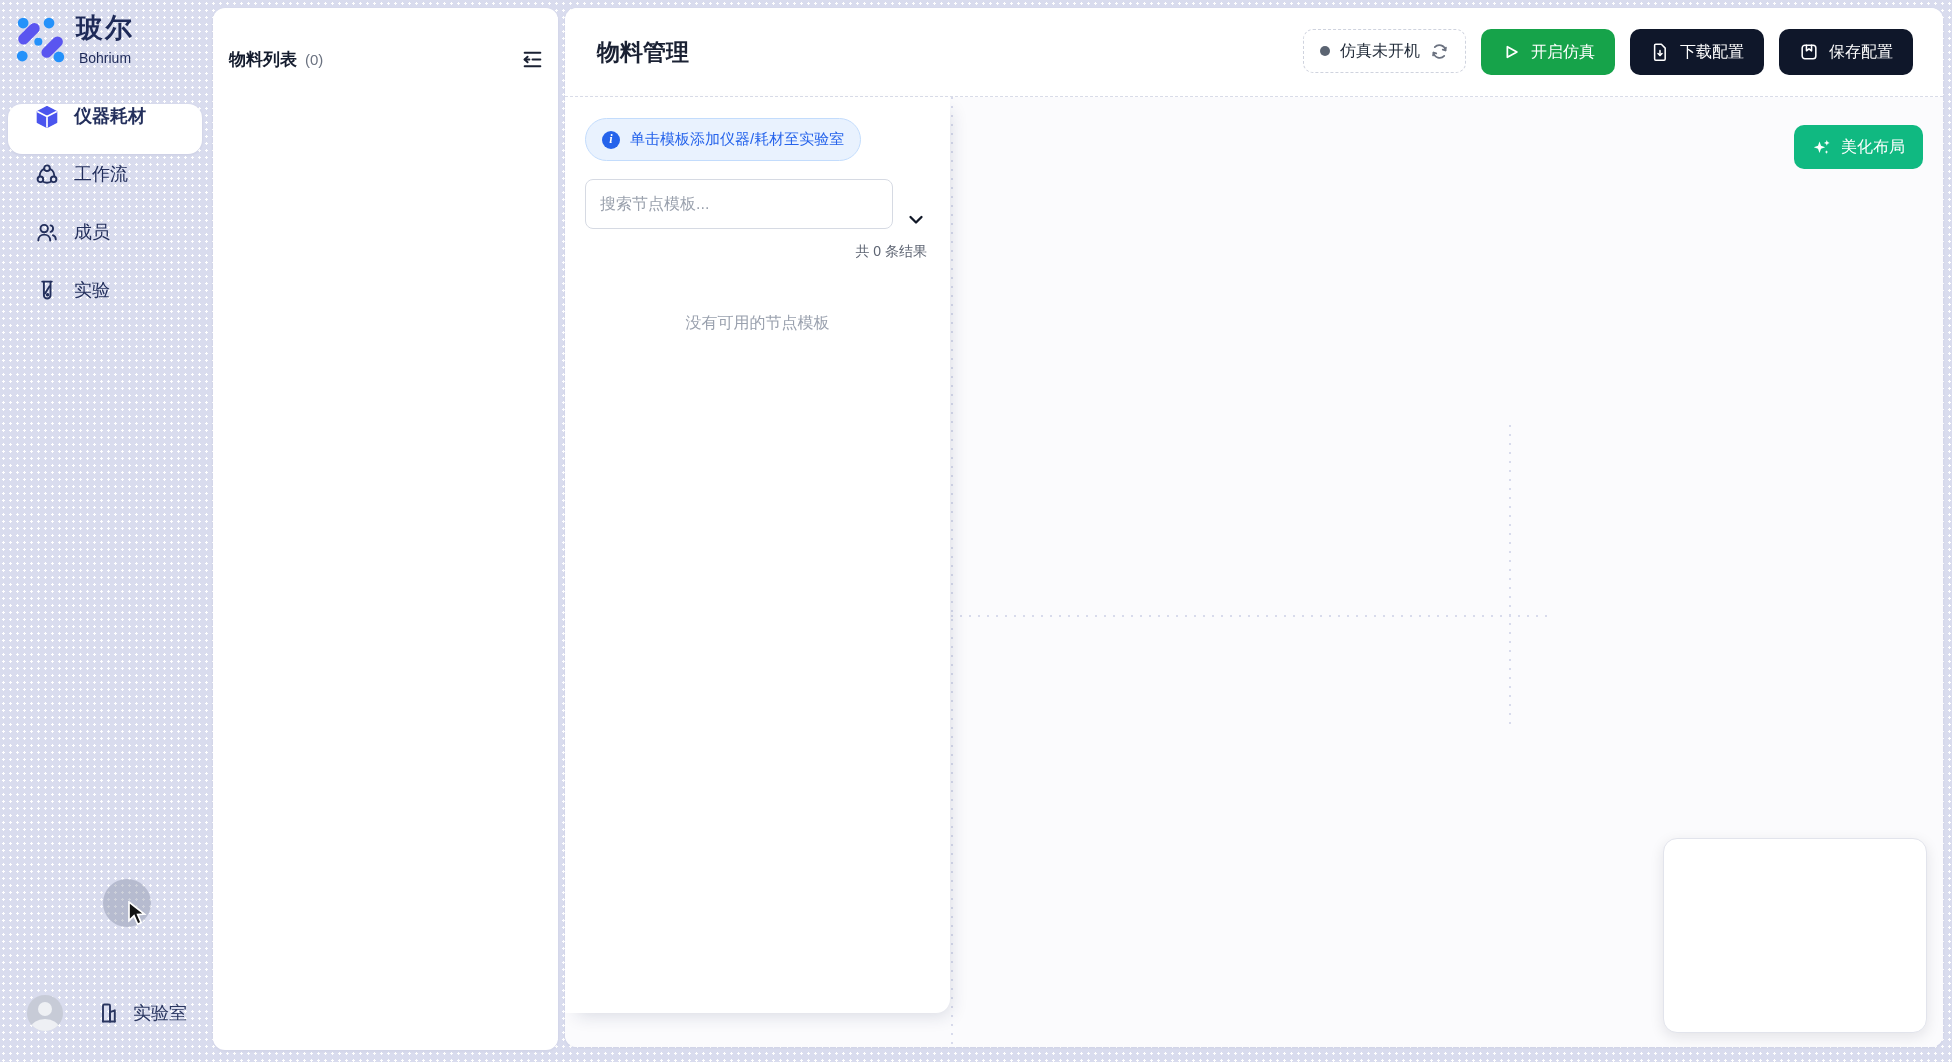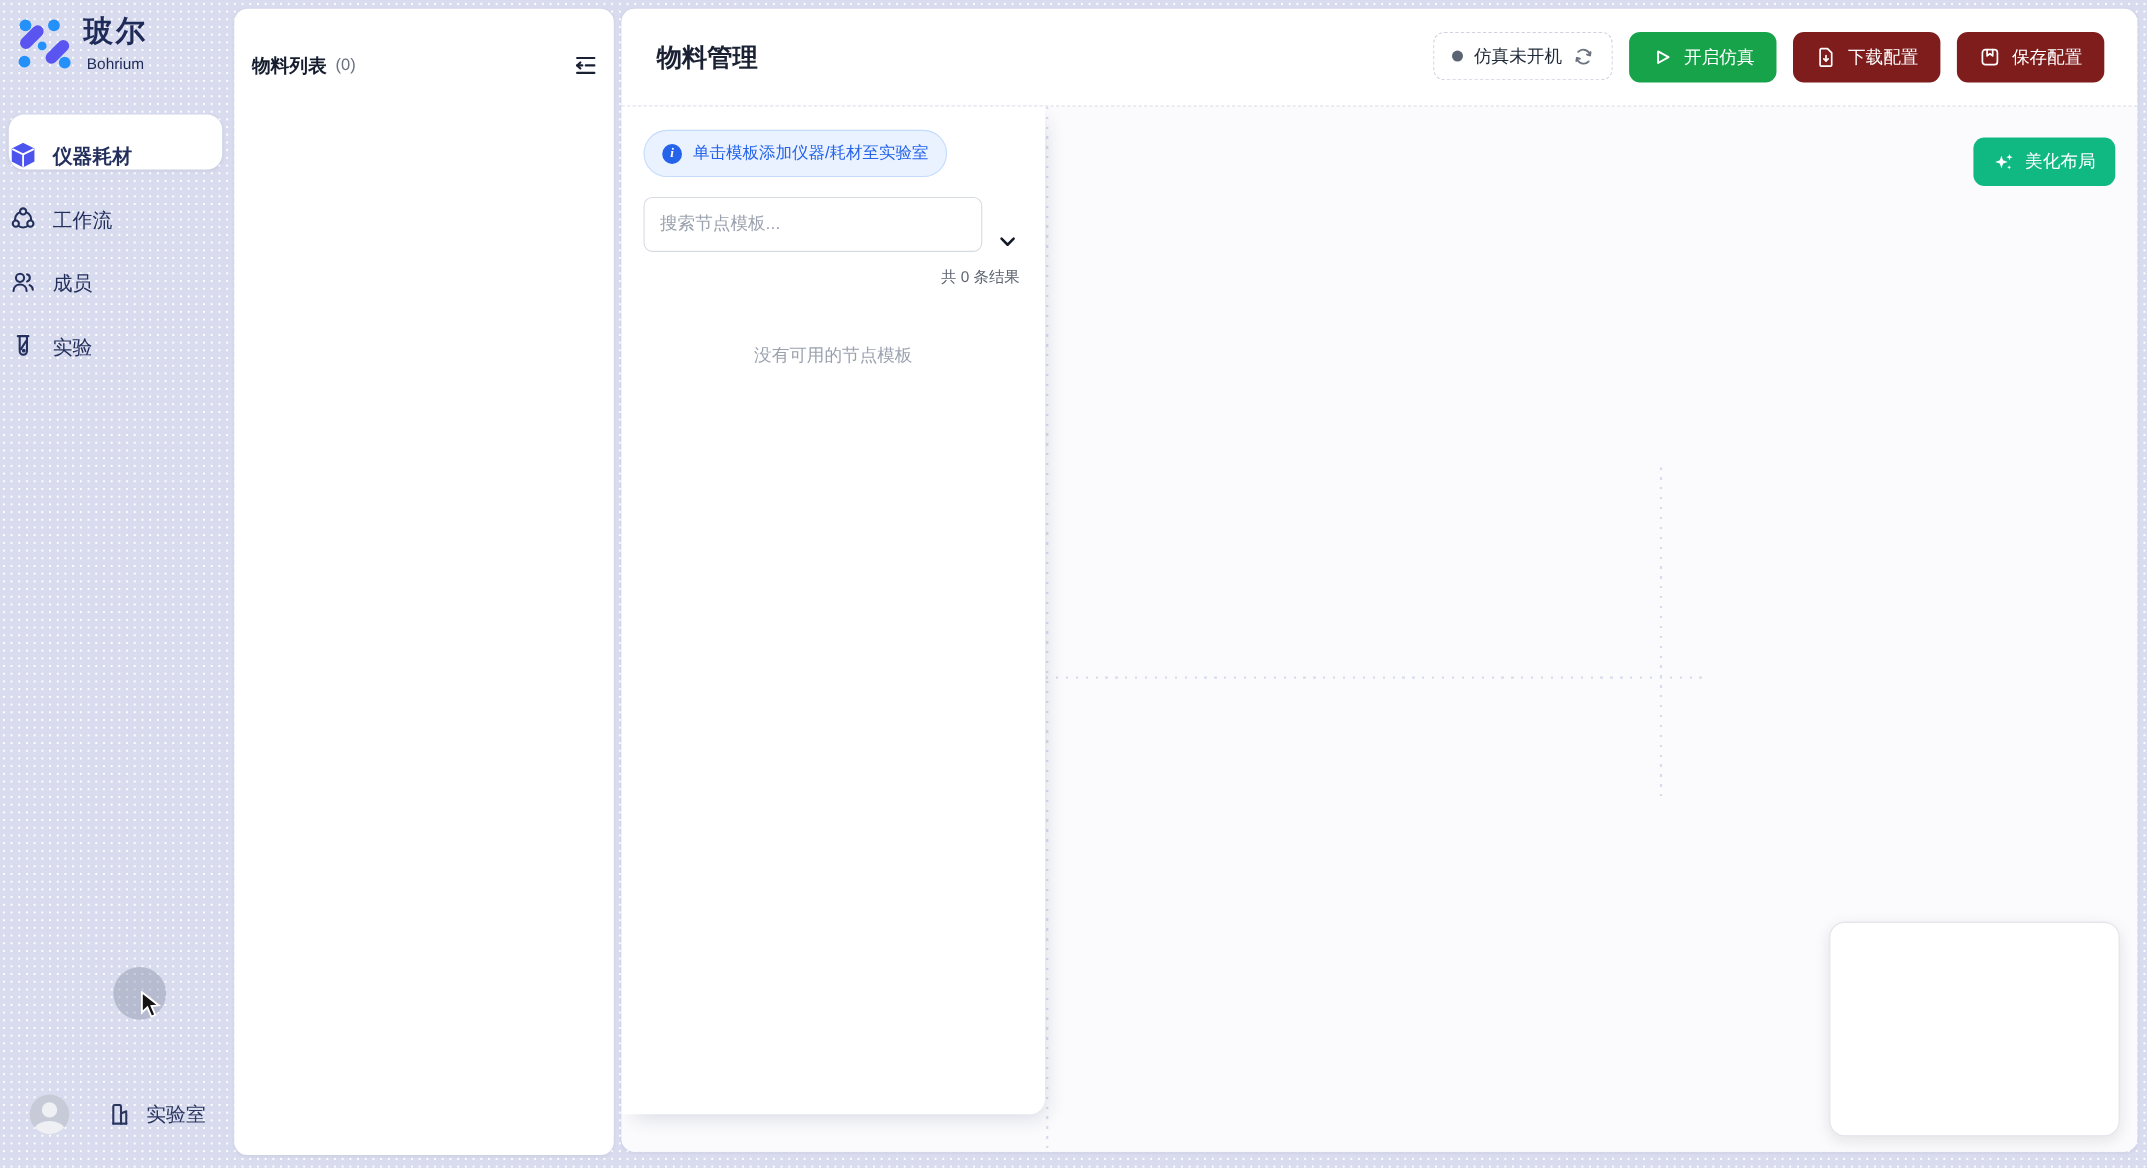--- a/index.html
+++ b/index.html
@@ -10,22 +10,22 @@
          background-image:radial-gradient(circle, #ffffff 1.15px, rgba(255,255,255,0) 1.15px);
          background-size:7px 7px; }
 
   
   .sidebar { position:absolute; left:0; top:0; width:213px; height:1062px; }
   .logo-row { display:flex; align-items:center; gap:10px; padding:14px 0 0 16px; }
   .logo-names { display:flex; flex-direction:column; line-height:1.05;text-align:center; }
   .logo-zh { font-size:27px; font-weight:bold; color:#1e2a58; letter-spacing:2px; }
   .logo-en { font-size:14px; font-weight:normal; color:#1e2a58; margin-top:9px; }
   .nav { position:absolute; top:104px; left:8px; right:11px; display:flex; flex-direction:column; gap:8px; }
-  .nav-item { height:50px; border-radius:14px; display:flex; align-items:flex-end; gap:14px;
-              font-size:18px; color:#232f5c; cursor:pointer; }
+  .nav-item { height:50px; border-radius:14px; display:flex; align-items:flex-start; gap:14px;
+              padding-left:26px; font-size:18px; color:#232f5c; cursor:pointer; }
   .nav-item.active { background:#fff; font-weight:bold; box-shadow:0 1px 3px rgba(30,40,90,.08); }
   .nav-item svg { flex:0 0 auto; }
   .side-footer { position:absolute; left:27px; bottom:31px; display:flex; align-items:center; }
   .avatar { width:36px; height:36px; border-radius:50%; background:#c7cbd7; position:relative; overflow:hidden; }
   .avatar .head { position:absolute; left:11px; top:7px; width:14px; height:14px; border-radius:50%; background:#eef0f4; }
   .avatar .body { position:absolute; left:4px; top:24px; width:28px; height:18px; border-radius:50%; background:#eef0f4; }
   .lab-row { display:flex; align-items:center; gap:10px; margin-left:34px; color:#2a3660; font-size:18px; }
 
   
   .click-halo { position:absolute; left:103px; top:879px; width:48px; height:48px; border-radius:50%;
@@ -47,21 +47,21 @@
   .main-title { font-size:23px; font-weight:bold; color:#1a2133; flex:1; }
   .actions { display:flex; align-items:flex-start; gap:15px; }
   .status-pill { display:flex; align-items:center; gap:10px; height:44px; padding:0 16px;
                  border:1px dashed #cfd3de; border-radius:10px; background:#fff;
                  font-size:16px; color:#1f2937; cursor:pointer; }
   .status-dot { width:10px; height:10px; border-radius:50%; background:#5b6472; }
   .btn { display:flex; align-items:center; gap:10px; height:46px; padding:0 20px; border:none;
          border-radius:10px; color:#fff; font-size:16px; font-weight:500; cursor:pointer;
          font-family:inherit; }
   .btn.green { background:#16a34a; }
-  .btn.blue  { background:#7f1d1d; }
+  .btn.blue  { background:#0f172a; }
 
   
   .canvas { position:absolute; top:89px; left:0; right:0; bottom:0; background:#fbfbfd; }
   .vline { position:absolute; width:2px;
            background-image:repeating-linear-gradient(to bottom, #d8dbec 0 2px, transparent 2px 9px); }
   .v1 { left:386px; top:0; bottom:0; }
   .v2 { left:944px; top:328px; height:305px; }
   .hline { position:absolute; height:2px; top:518px; left:386px; width:600px;
            background-image:repeating-linear-gradient(to right, #d8dbec 0 2px, transparent 2px 9px); }
 

